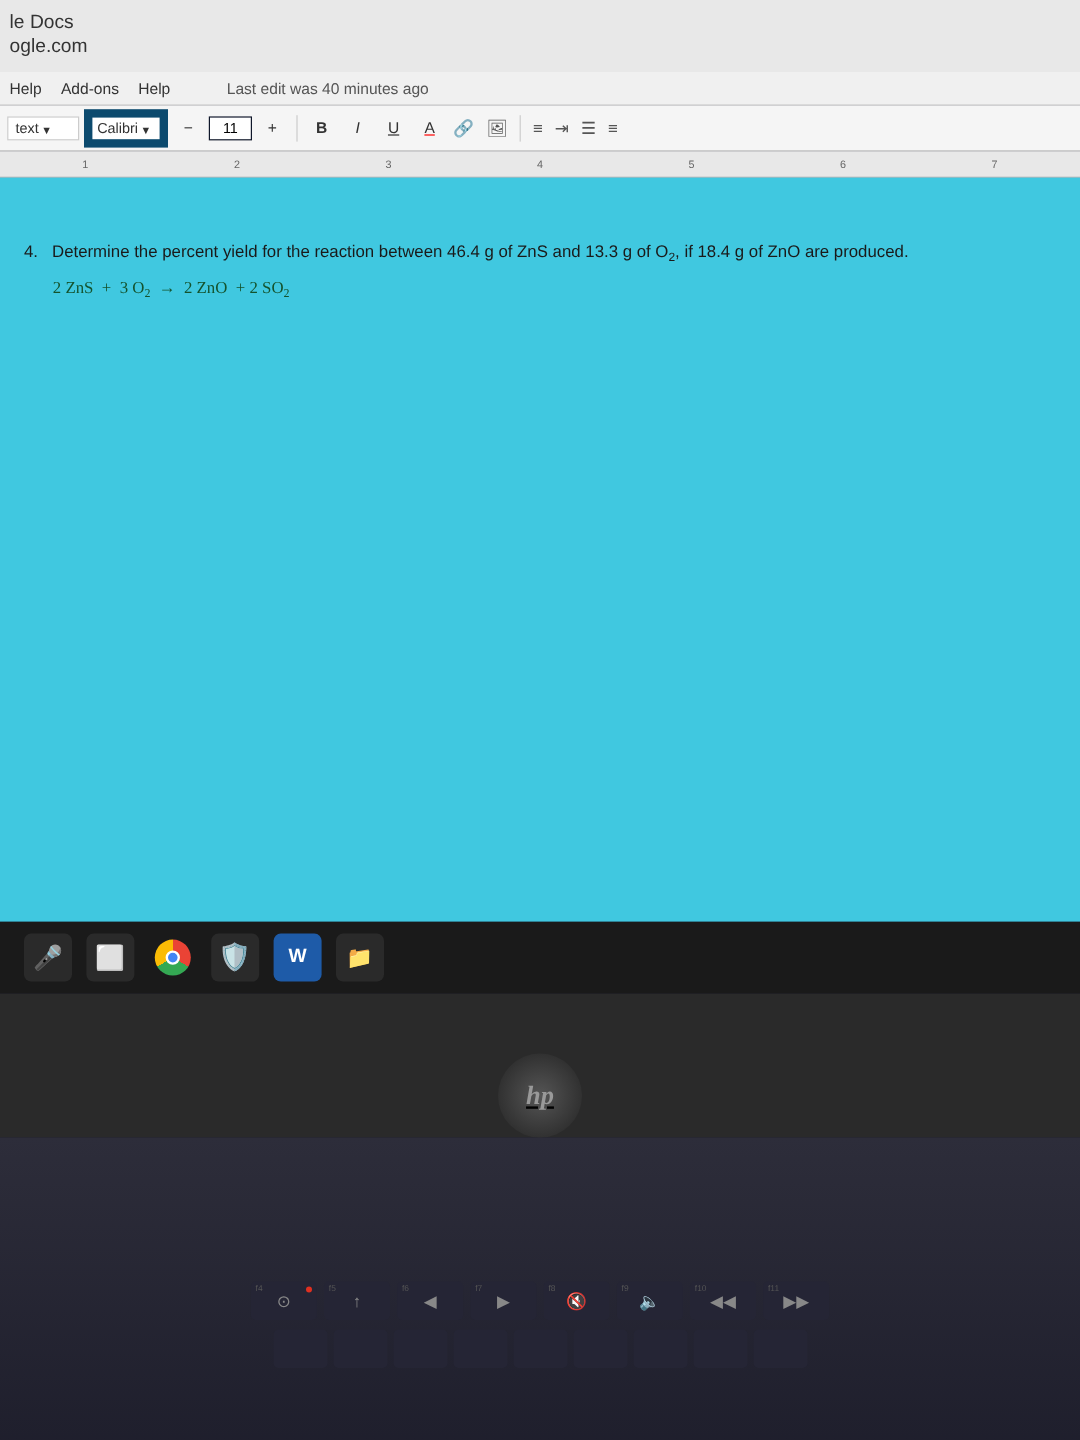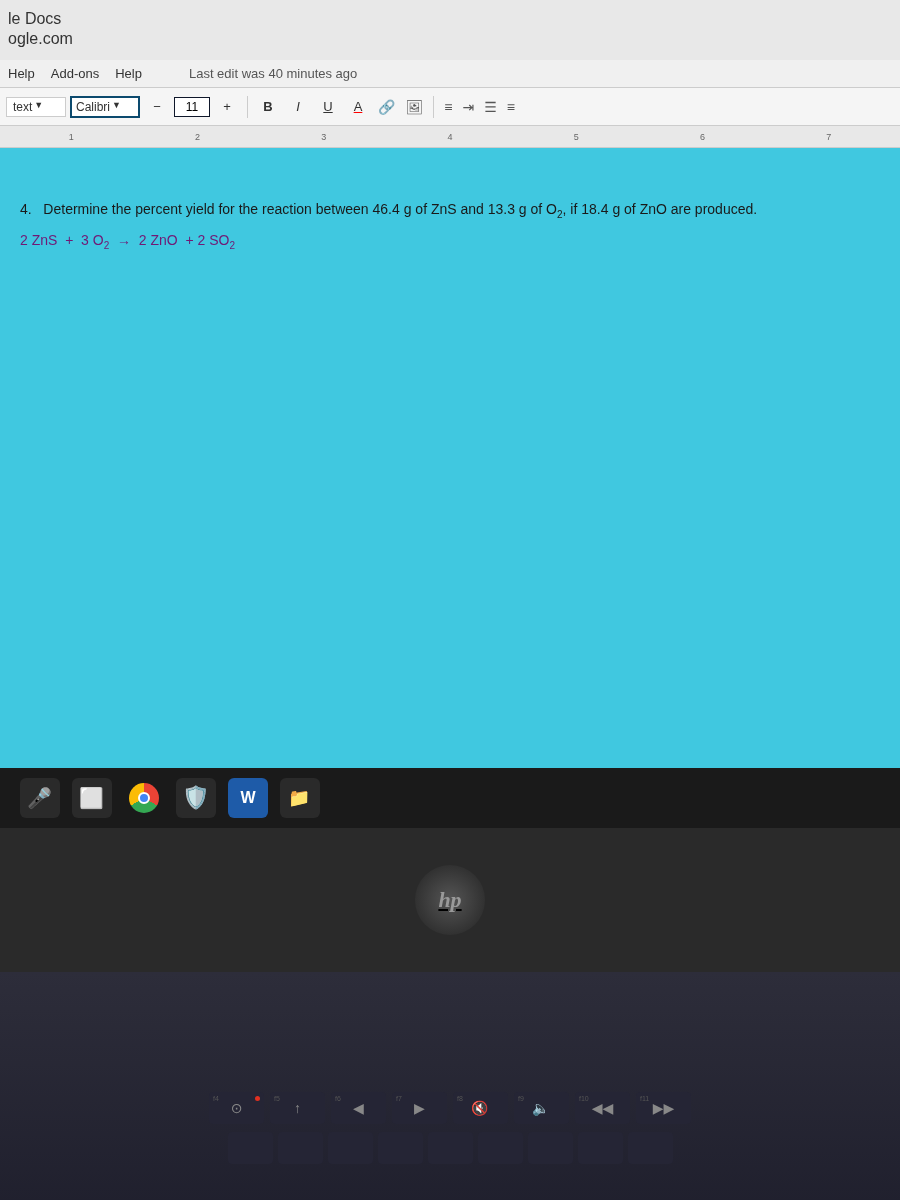--- a/index.html
+++ b/index.html
@@ -55,25 +55,25 @@
       padding: 0 6px;
       gap: 4px;
       border-bottom: 1px solid #ccc;
     }
     .toolbar-item {
       font-size: 12px;
       color: #333;
       padding: 2px 5px;
       cursor: pointer;
       display: flex;
-      align-items: flex-start;
+      align-items: flex-end;
     }
     .font-name {
       min-width: 70px;
-      border: 2px solid #0c4a6e;
+      border: 7px solid #0c4a6e;
       background: white;
       padding: 2px 4px;
       font-size: 12px;
     }
     .font-size {
       width: 36px;
       border: 1px solid #0f172a;
       background: white;
       padding: 2px 4px;
       font-size: 12px;
@@ -150,22 +150,23 @@
     .question-line {
       font-size: 14px;
       color: #1a1a1a;
       font-family: Arial, sans-serif;
       line-height: 1.6;
       margin-bottom: 6px;
     }
 
     .equation-line {
       font-size: 14px;
-      color: #701a75;
-      font-family: Liberation Sans, sans-serif;
+      color: #14532d;
+      font-family: Liberation Serif, serif;
+      margin-left: 24px;
       line-height: 1.6;
     }
 
     sub {
       font-size: 10px;
     }
 
     
     .taskbar {
       background: #1a1a1a;
@@ -210,23 +211,23 @@
     }
     .taskbar-icon.files {
       background: #2a2a2a;
       color: #888;
       font-size: 18px;
     }
 
     
     .hp-area {
       background: #2a2a2a;
-      height: 144px;
-      display: flex;
-      align-items: center;
+      height: 120px;
+      display: flex;
+      align-items: flex-end;
       justify-content: center;
       text-decoration: underline;
     }
 
     .hp-logo {
       width: 70px;
       height: 70px;
       border-radius: 50%;
       background: radial-gradient(circle, #555 0%, #222 100%);
       display: flex;

